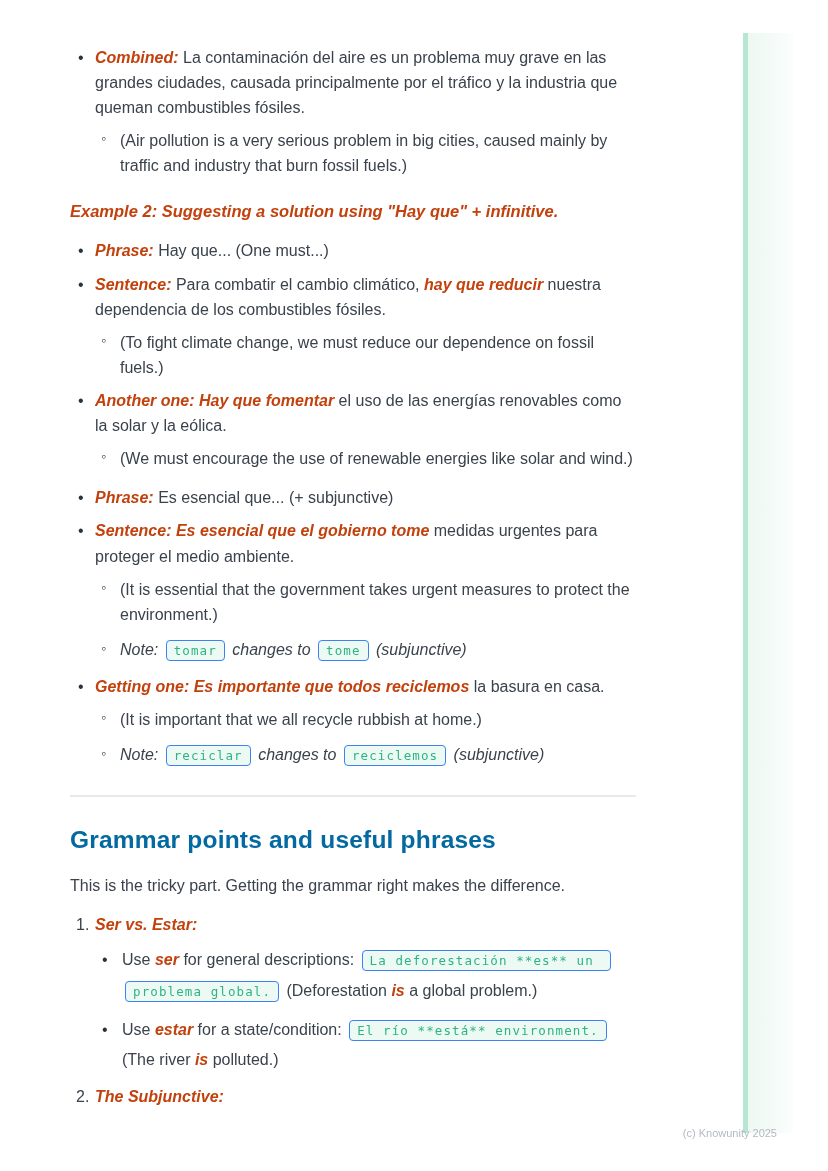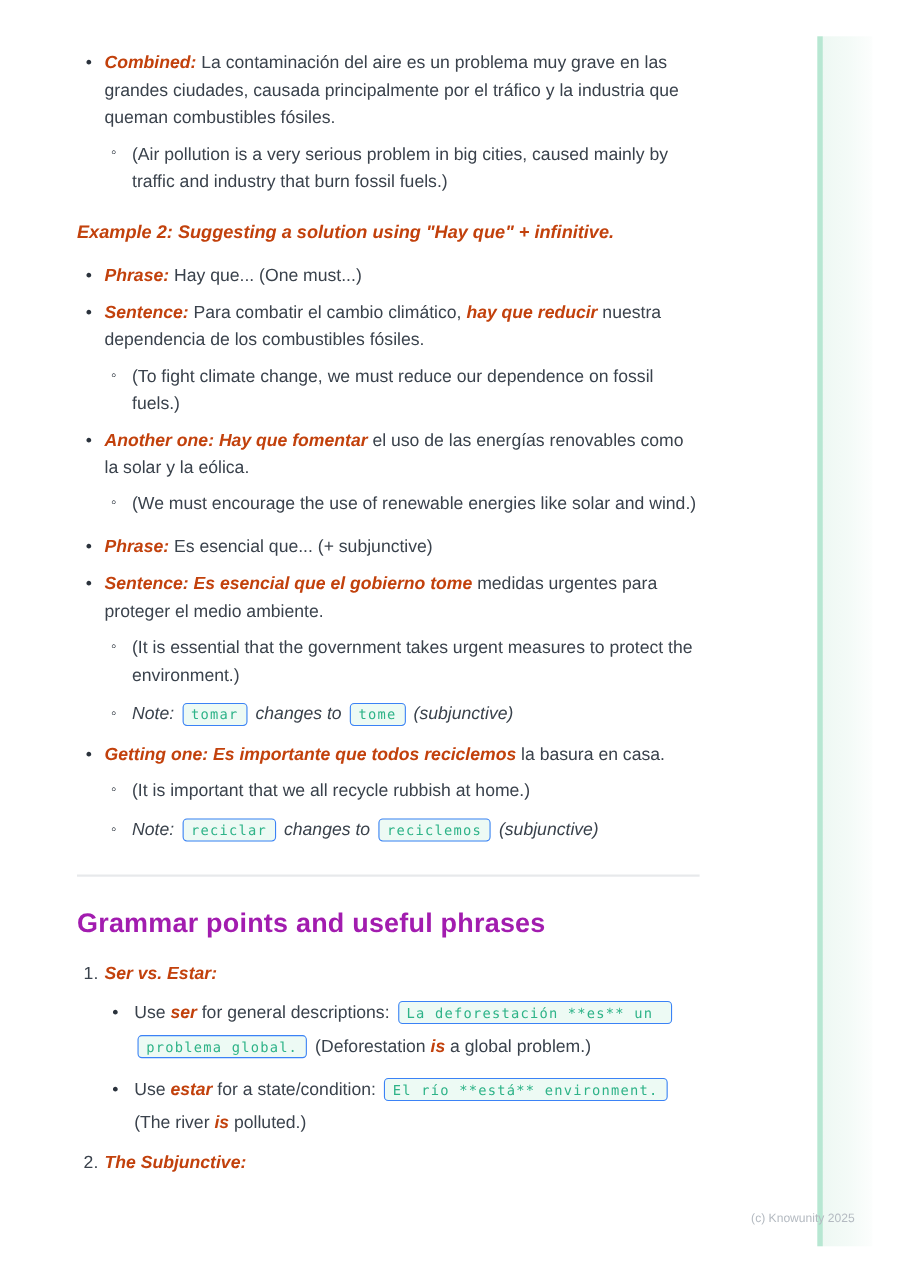--- a/index.html
+++ b/index.html
@@ -6,39 +6,39 @@
   body{
     width:828px;height:1171px;background:#ffffff;position:relative;overflow:hidden;
     font-family:"Liberation Sans",sans-serif;color:#3a424c;
   }
   .side-strip{
     position:absolute;top:33px;right:35px;width:45px;height:1100px;
     background:linear-gradient(90deg, rgba(238,248,243,1) 0%, rgba(242,250,246,0.85) 55%, rgba(247,251,249,0.35) 100%);
     border-left:5px solid #b7e7d2;
   }
   .watermark{
-    position:absolute;top:1102px;right:51px;font-size:11px;color:#b4bac1;z-index:3;
+    position:absolute;top:1127px;right:51px;font-size:11px;color:#b4bac1;z-index:3;
   }
   .content{
     position:absolute;left:70px;top:31px;width:566px;font-size:16px;line-height:1.57;
     display:flow-root;z-index:2;
   }
   .p{margin:14px 0;}
   .ul,.ol{margin:14px 0;}
   .li,.oli{display:flex;margin-top:8px;}
   .li:first-child,.oli:first-child{margin-top:0;}
   .marker{flex:none;width:25px;padding-left:8px;box-sizing:border-box;color:#2a323c;}
   .sub .marker{padding-left:6px;font-size:14px;}
   .num{flex:none;width:25px;padding-left:6px;box-sizing:border-box;color:#3a424c;}
   .li-body{flex:1;min-width:0;}
   .sub{display:flex;margin-top:8px;margin-left:25px;}
   .nested{margin-left:5px;margin-top:8px;}
   .nested .marker{padding-left:2px;width:22px;}
   .h3{font-weight:bold;font-size:16.5px;color:#1e2733;margin:20px 0 14px;}
-  .h2{font-weight:bold;font-size:24.5px;color:#a21caf;margin:11px 0 14px;letter-spacing:0.2px;}
+  .h2{font-weight:bold;font-size:24.5px;color:#0369a1;margin:11px 0 14px;letter-spacing:0.2px;}
   .divider{border:none;border-top:2px solid #e7e9eb;margin:24px 0;}
   .b{font-weight:bold;color:#c2410c;font-style:italic;}
   .i{font-style:italic;}
   .chip{
     font-family:"DejaVu Sans Mono",monospace;font-size:12.5px;letter-spacing:1.1px;
     color:#2eb388;background:#edfaf4;border:1px solid #3b82f6;border-radius:4px;
     padding:2px 7px;margin:0 3px;white-space:pre-wrap;
     -webkit-box-decoration-break:clone;box-decoration-break:clone;
   }
   .chip-line{line-height:1.92;}
@@ -107,20 +107,21 @@
         <span class="marker">◦</span>
         <div class="li-body"><span>(It is important that we all recycle rubbish at home.)</span></div>
       </div>
       <div class="sub chip-line">
         <span class="marker">◦</span>
         <div class="li-body"><span class="i">Note:</span><span class="i"> </span><code class="chip">reciclar</code><span class="i"> changes to </span><code class="chip">reciclemos</code><span class="i"> (subjunctive)</span></div>
       </div>
     </div>
     <hr class="divider">
     <div class="h2">Grammar points and useful phrases</div>
+    <div class="p"><span>This is the tricky part. Getting the grammar right makes the difference.</span></div>
     <div class="ol">
       <div class="oli">
         <span class="num">1.</span>
         <div class="li-body">
           <div><span class="b">Ser vs. Estar:</span></div>
           <div class="li nested chip-line">
             <span class="marker">•</span>
             <div class="li-body"><span>Use </span><span class="b">ser</span><span> for general descriptions: </span><code class="chip">La deforestación **es** un problema global.</code><span> (Deforestation </span><span class="b">is</span><span> a global problem.)</span></div>
           </div>
           <div class="li nested chip-line">

